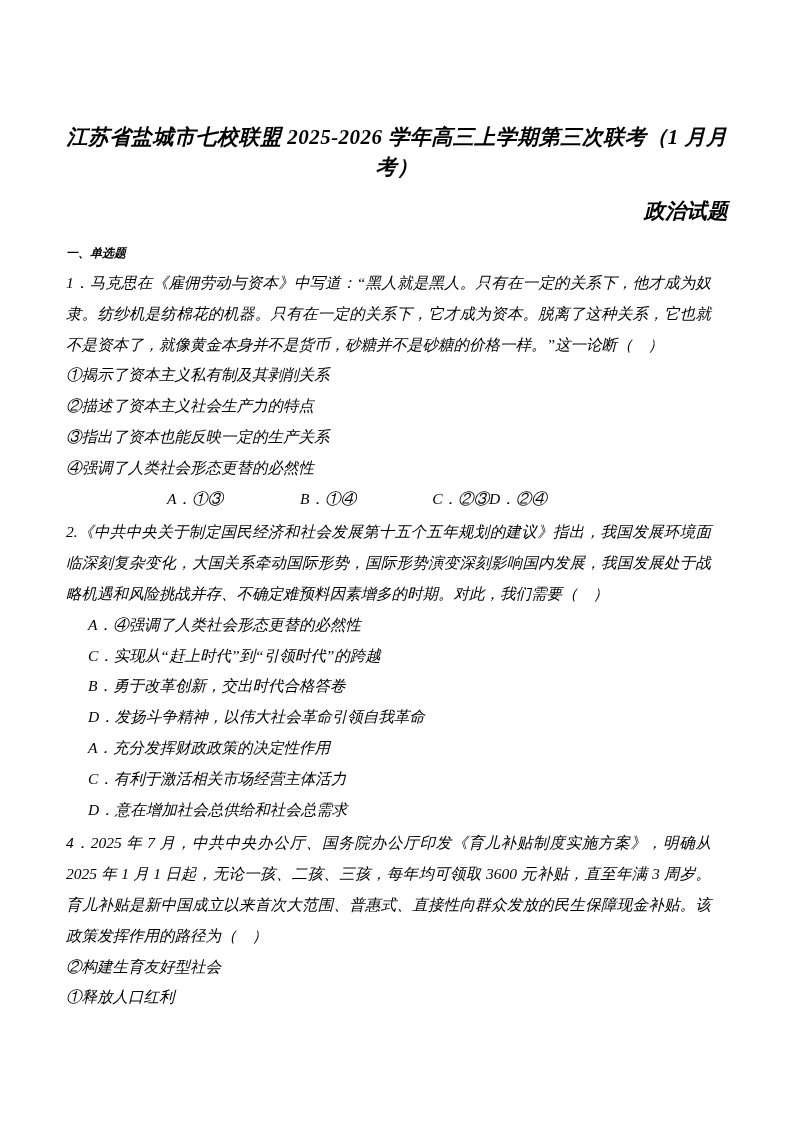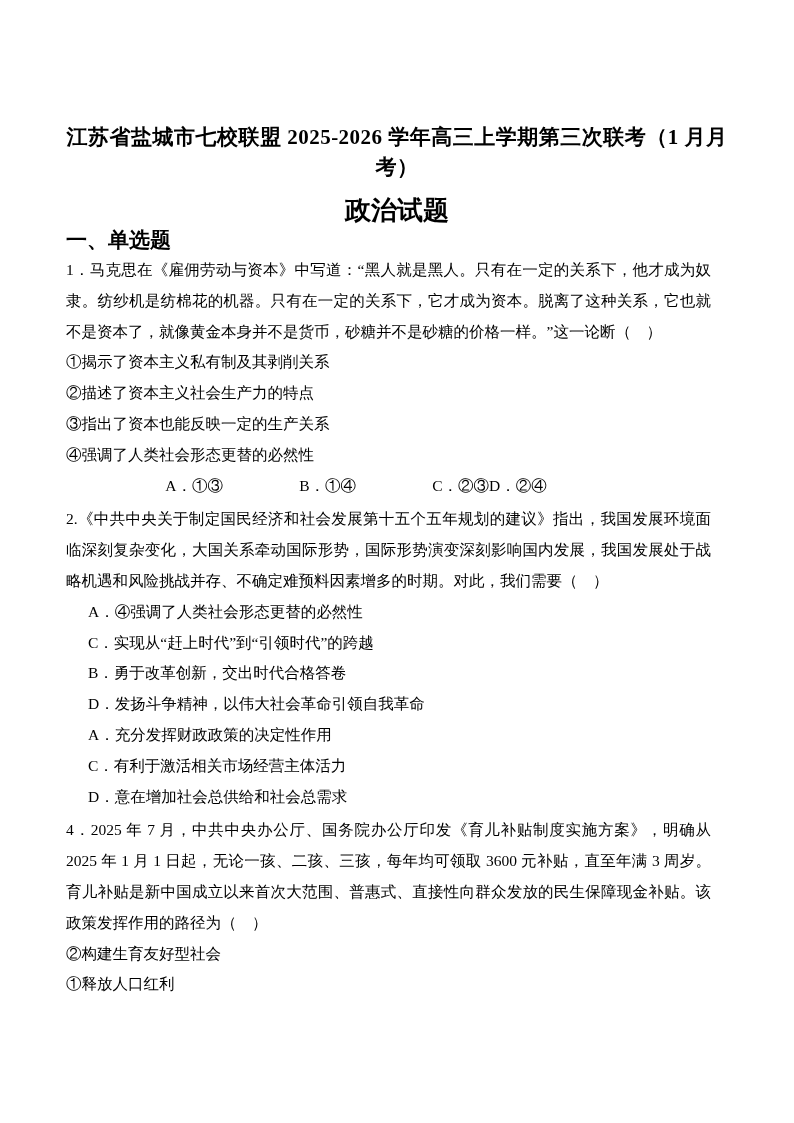--- a/index.html
+++ b/index.html
@@ -1,41 +1,41 @@
 <!DOCTYPE html>
 <html><head>
 <meta charset="utf-8">
 <style>
-  * { box-sizing: border-box; }
+  * { box-sizing: border-box; font-style: italic; }
   html, body { margin: 0; padding: 0; }
   body {
     width: 794px; height: 1123px;
     background: #ffffff; color: #000000;
     font-family: "Liberation Serif", "DejaVu Serif", serif;
     overflow: hidden;
   }
   .page {
     position: relative;
     width: 794px; height: 1123px;
     padding: 122px 66px 0 66px;
   }
   .title {
     margin: 0;
     font-size: 21px; line-height: 30px;
     font-weight: bold; text-align: center;
     letter-spacing: 0.5px;
   }
   .subtitle {
     margin: 14px 0 0 0;
-    font-size: 26px; line-height: 30px;
-    font-weight: bold; text-align: center;
+    font-size: 21px; line-height: 30px;
+    font-weight: bold; text-align: right;
   }
   .section-heading {
-    margin-top: 2px;
-    font-size: 21px; line-height: 24px;
+    margin-top: 15px;
+    font-size: 12px; line-height: 24px;
     font-weight: bold;
   }
   .content { font-size: 15.5px; line-height: 30.8px; }
   .question { margin: 0; }
   .stem {
     margin: 3px 17px 0 0;
     text-align: justify;
     text-justify: inter-ideograph;
   }
   .statement { margin: 0; }

